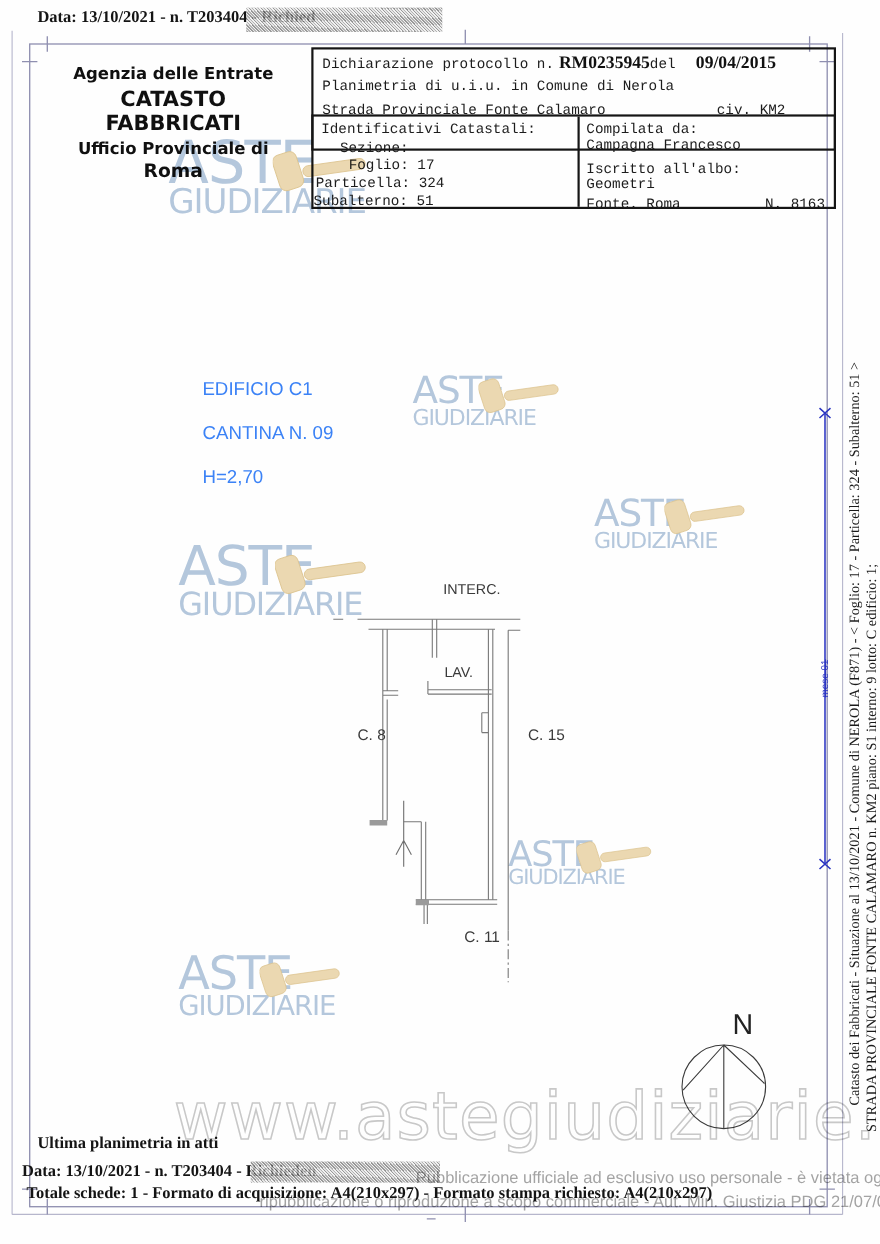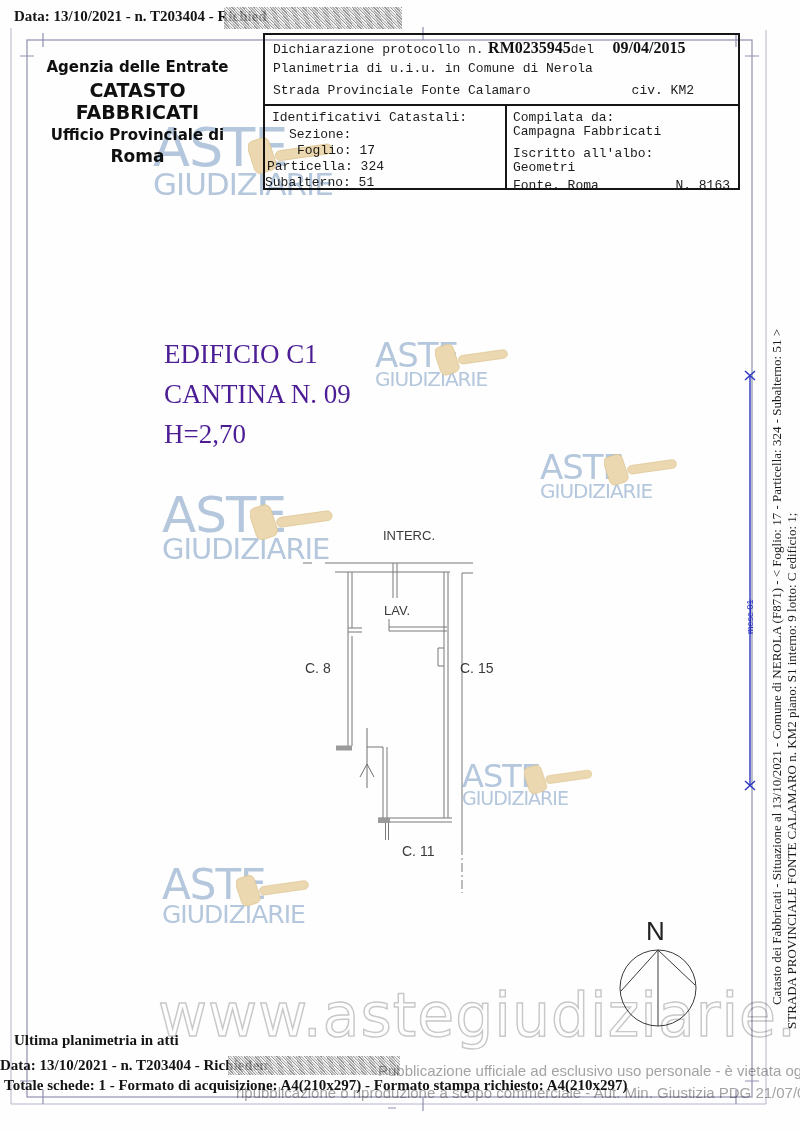--- a/index.html
+++ b/index.html
@@ -4,37 +4,37 @@
 <style>
   html,body{margin:0;padding:0;background:#ffffff;}
   .page{position:relative;width:800px;height:1131px;background:#fefefe;overflow:hidden;
         font-family:"Liberation Sans",sans-serif;color:#111;}
   .abs{position:absolute;}
   .mono{font-family:"Liberation Mono",monospace;font-size:13px;color:#1c1c1c;white-space:nowrap;}
   .serifline{font-family:"Liberation Serif",serif;font-size:15px;font-weight:600;color:#141414;white-space:nowrap;}
   .agency{font-family:"DejaVu Sans",sans-serif;font-weight:bold;text-align:center;color:#101010;}
   .blackbox{position:absolute;border:2px solid #151515;background:transparent;box-sizing:border-box;}
   .planlabel{font-family:"Liberation Sans",sans-serif;font-size:13px;color:#3a3a3a;white-space:nowrap;}
-  .title-line{font-family:Liberation Serif, serif;font-size:27px;color:#4c1d95;line-height:40px;white-space:nowrap;}
+  .title-line{font-family:Liberation Sans, sans-serif;font-size:17px;color:#3b82f6;line-height:40px;white-space:nowrap;}
   .wm{position:absolute;z-index:8;mix-blend-mode:multiply;pointer-events:none;}
   .wm-aste,.wm-giud{font-family:"DejaVu Sans",sans-serif;color:#b5c8dd;letter-spacing:-1px;line-height:1.02;white-space:nowrap;}
   .gavel{position:absolute;}
   .www-wm{position:absolute;z-index:7;mix-blend-mode:multiply;font-family:"DejaVu Sans",sans-serif;
           font-size:60px;letter-spacing:1px;color:#ffffff;-webkit-text-stroke:1.4px #c9c9c9;white-space:nowrap;}
   .disclaimer{position:absolute;z-index:8;mix-blend-mode:multiply;font-family:"Liberation Sans",sans-serif;
           font-size:15px;color:#8d8d8d;opacity:.8;white-space:nowrap;}
   .noise{position:absolute;z-index:6;opacity:.75;
      background:
        repeating-linear-gradient(47deg,#777 0 1px,#ddd 1px 2px,#9a9a9a 2px 3px,#eee 3px 4px),
        repeating-linear-gradient(-38deg,rgba(90,90,90,.6) 0 1px,rgba(230,230,230,.6) 1px 3px);}
   .rot{transform:rotate(-90deg);transform-origin:center center;font-family:"Liberation Serif",serif;
        font-size:13px;color:#1a1a1a;white-space:nowrap;z-index:5;}
   .bluenote{position:absolute;z-index:6;transform:rotate(-90deg);transform-origin:center center;
        font-family:"Liberation Sans",sans-serif;font-size:9px;white-space:nowrap;}
-  .textlayer{position:absolute;z-index:5;}
+  .textlayer{position:absolute;z-index:5;margin-left:20px;}
   svg.bg{position:absolute;left:0;top:0;z-index:1;pointer-events:none;}
 </style>
 </head>
 <body>
 
 <div class="page">
 
   <svg class="bg" width="800" height="1131" viewBox="0 0 800 1131">
 
     <g stroke="#b6b6cc" stroke-width="1" fill="none">
@@ -92,40 +92,40 @@
   <div class="noise" style="left:224px;top:7px;width:178px;height:22px"></div>
 
   <div class="abs textlayer" style="left:30px;top:58px;width:215px">
     <div class="agency" style="font-size:15px">Agenzia delle Entrate</div>
     <div class="agency" style="font-size:19px;margin-top:3px">CATASTO FABBRICATI</div>
     <div class="agency" style="font-size:15px;margin-top:3px">Ufficio Provinciale di</div>
     <div class="agency" style="font-size:17px;margin-top:2px">Roma</div>
   </div>
 
 
-  <div class="blackbox textlayer" style="left:263px;top:33px;width:477px;height:73px">
+  <div class="blackbox textlayer" style="left:263px;top:43px;width:477px;height:94px">
     <div style="position:absolute;left:8px;top:4px;white-space:nowrap">
       <span class="mono">Dichiarazione protocollo n.</span>
       <span style="font-family:'Liberation Serif',serif;font-size:16px;font-weight:600">RM0235945</span><span class="mono">del</span>
       <span style="font-family:'Liberation Serif',serif;font-size:16px;font-weight:600;margin-left:14px">09/04/2015</span>
     </div>
     <div class="mono" style="position:absolute;left:8px;top:26px">Planimetria di u.i.u. in Comune di Nerola</div>
     <div class="mono" style="position:absolute;left:8px;top:48px">Strada Provinciale Fonte Calamaro</div>
     <div class="mono" style="position:absolute;right:44px;top:48px">civ. KM2</div>
   </div>
 
   <div class="blackbox textlayer" style="left:263px;top:104px;width:477px;height:86px">
     <div style="position:absolute;left:240px;top:0;width:0;height:82px;border-left:2px solid #151515"></div>
     <div class="mono" style="position:absolute;left:7px;top:4px">Identificativi Catastali:</div>
     <div class="mono" style="position:absolute;left:24px;top:21px">Sezione:</div>
     <div class="mono" style="position:absolute;left:32px;top:37px">Foglio: 17</div>
     <div class="mono" style="position:absolute;left:2px;top:53px">Particella: 324</div>
     <div class="mono" style="position:absolute;left:0px;top:69px">Subalterno: 51</div>
     <div class="mono" style="position:absolute;left:248px;top:4px">Compilata da:</div>
-    <div class="mono" style="position:absolute;left:248px;top:18px">Campagna Fabbricati</div>
+    <div class="mono" style="position:absolute;left:248px;top:18px">Campagna Francesco</div>
     <div class="mono" style="position:absolute;left:248px;top:40px">Iscritto all'albo:</div>
     <div class="mono" style="position:absolute;left:248px;top:54px">Geometri</div>
     <div class="mono" style="position:absolute;left:248px;top:72px">Fonte. Roma</div>
     <div class="mono" style="position:absolute;right:8px;top:72px">N. 8163</div>
   </div>
 
   <div class="abs textlayer" style="left:164px;top:334px">
     <div class="title-line">EDIFICIO C1</div>
     <div class="title-line">CANTINA N. 09</div>
     <div class="title-line">H=2,70</div>

